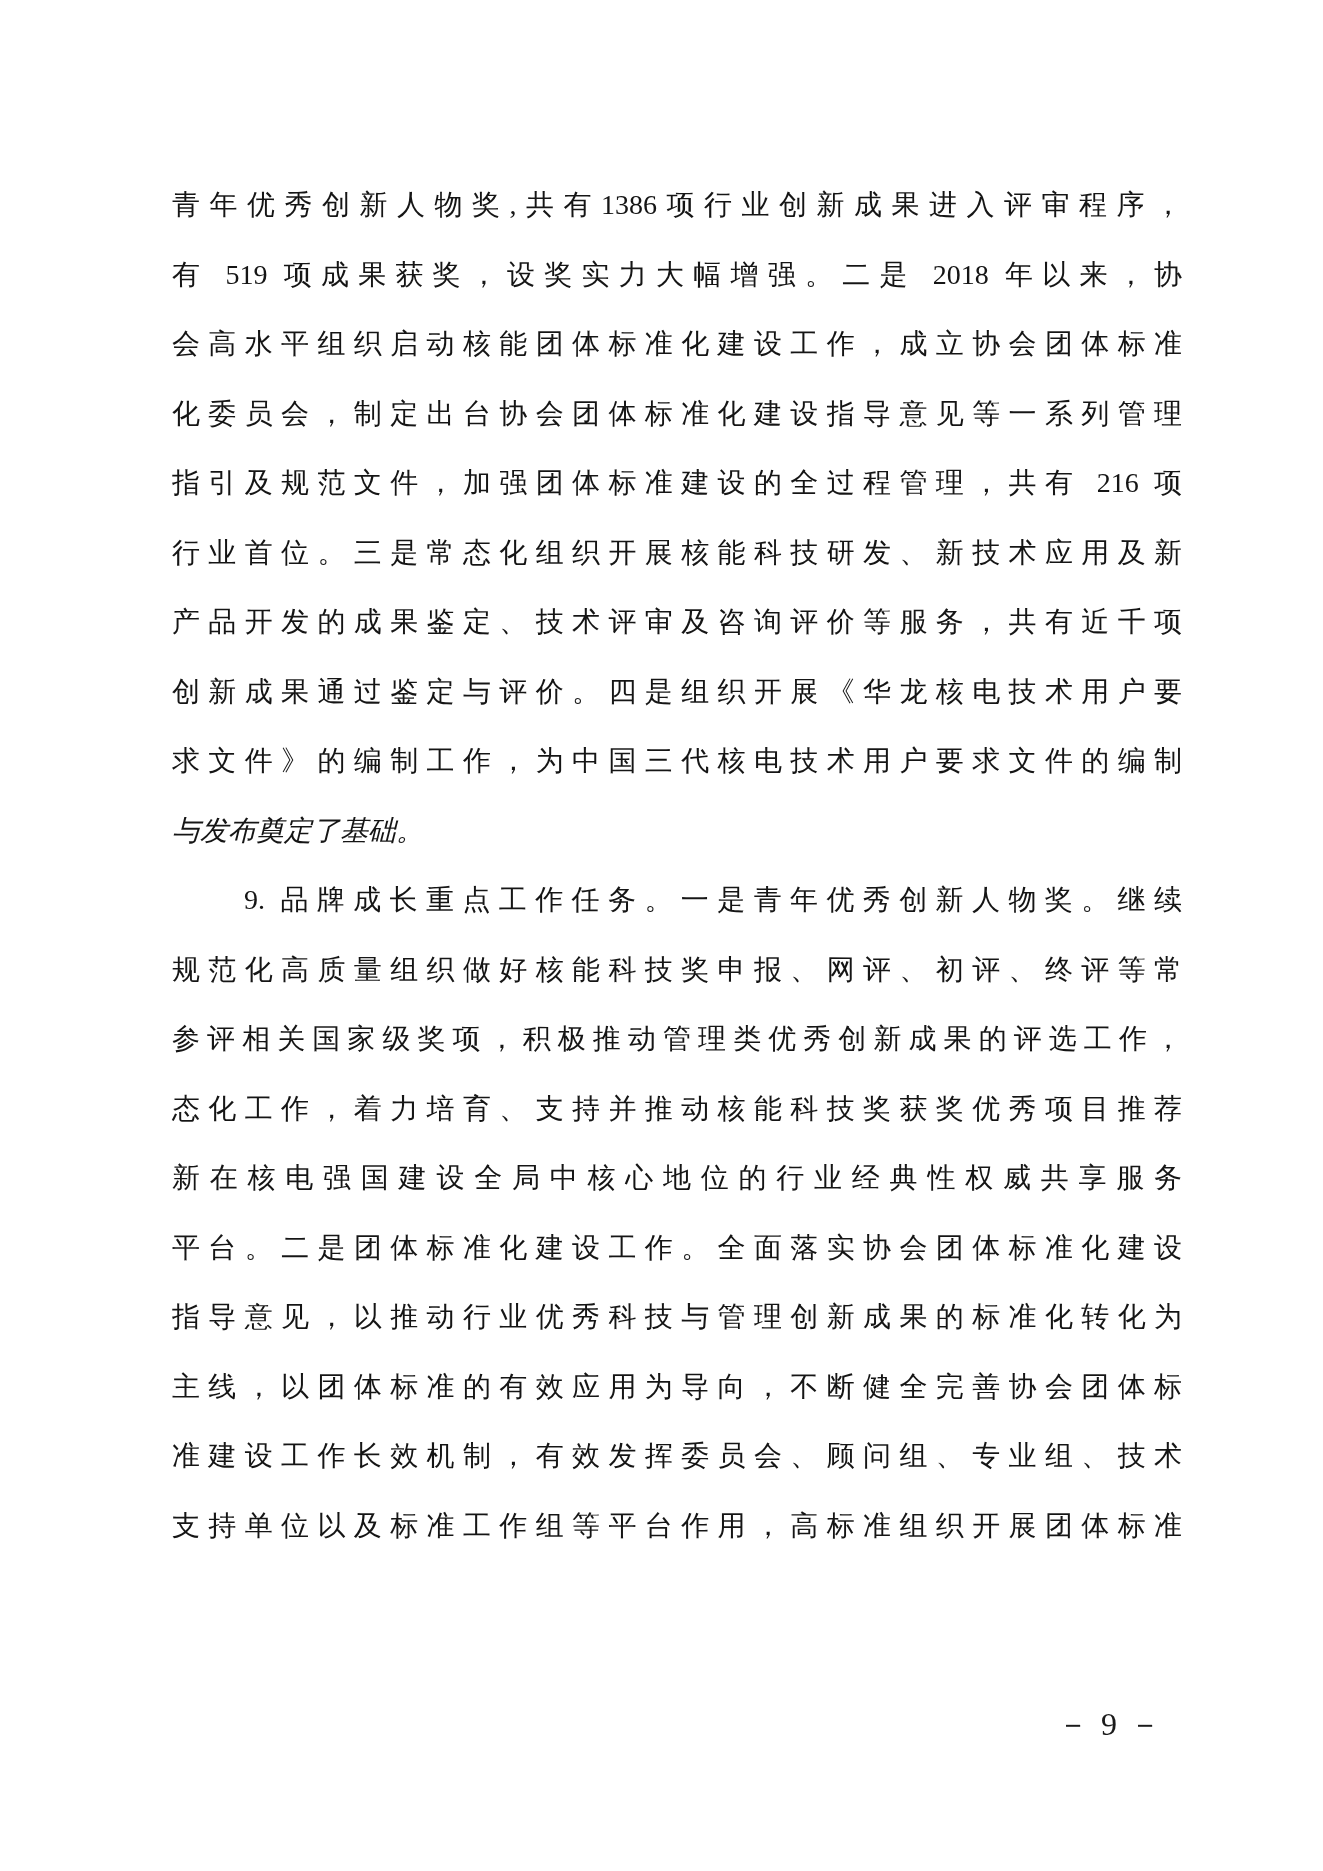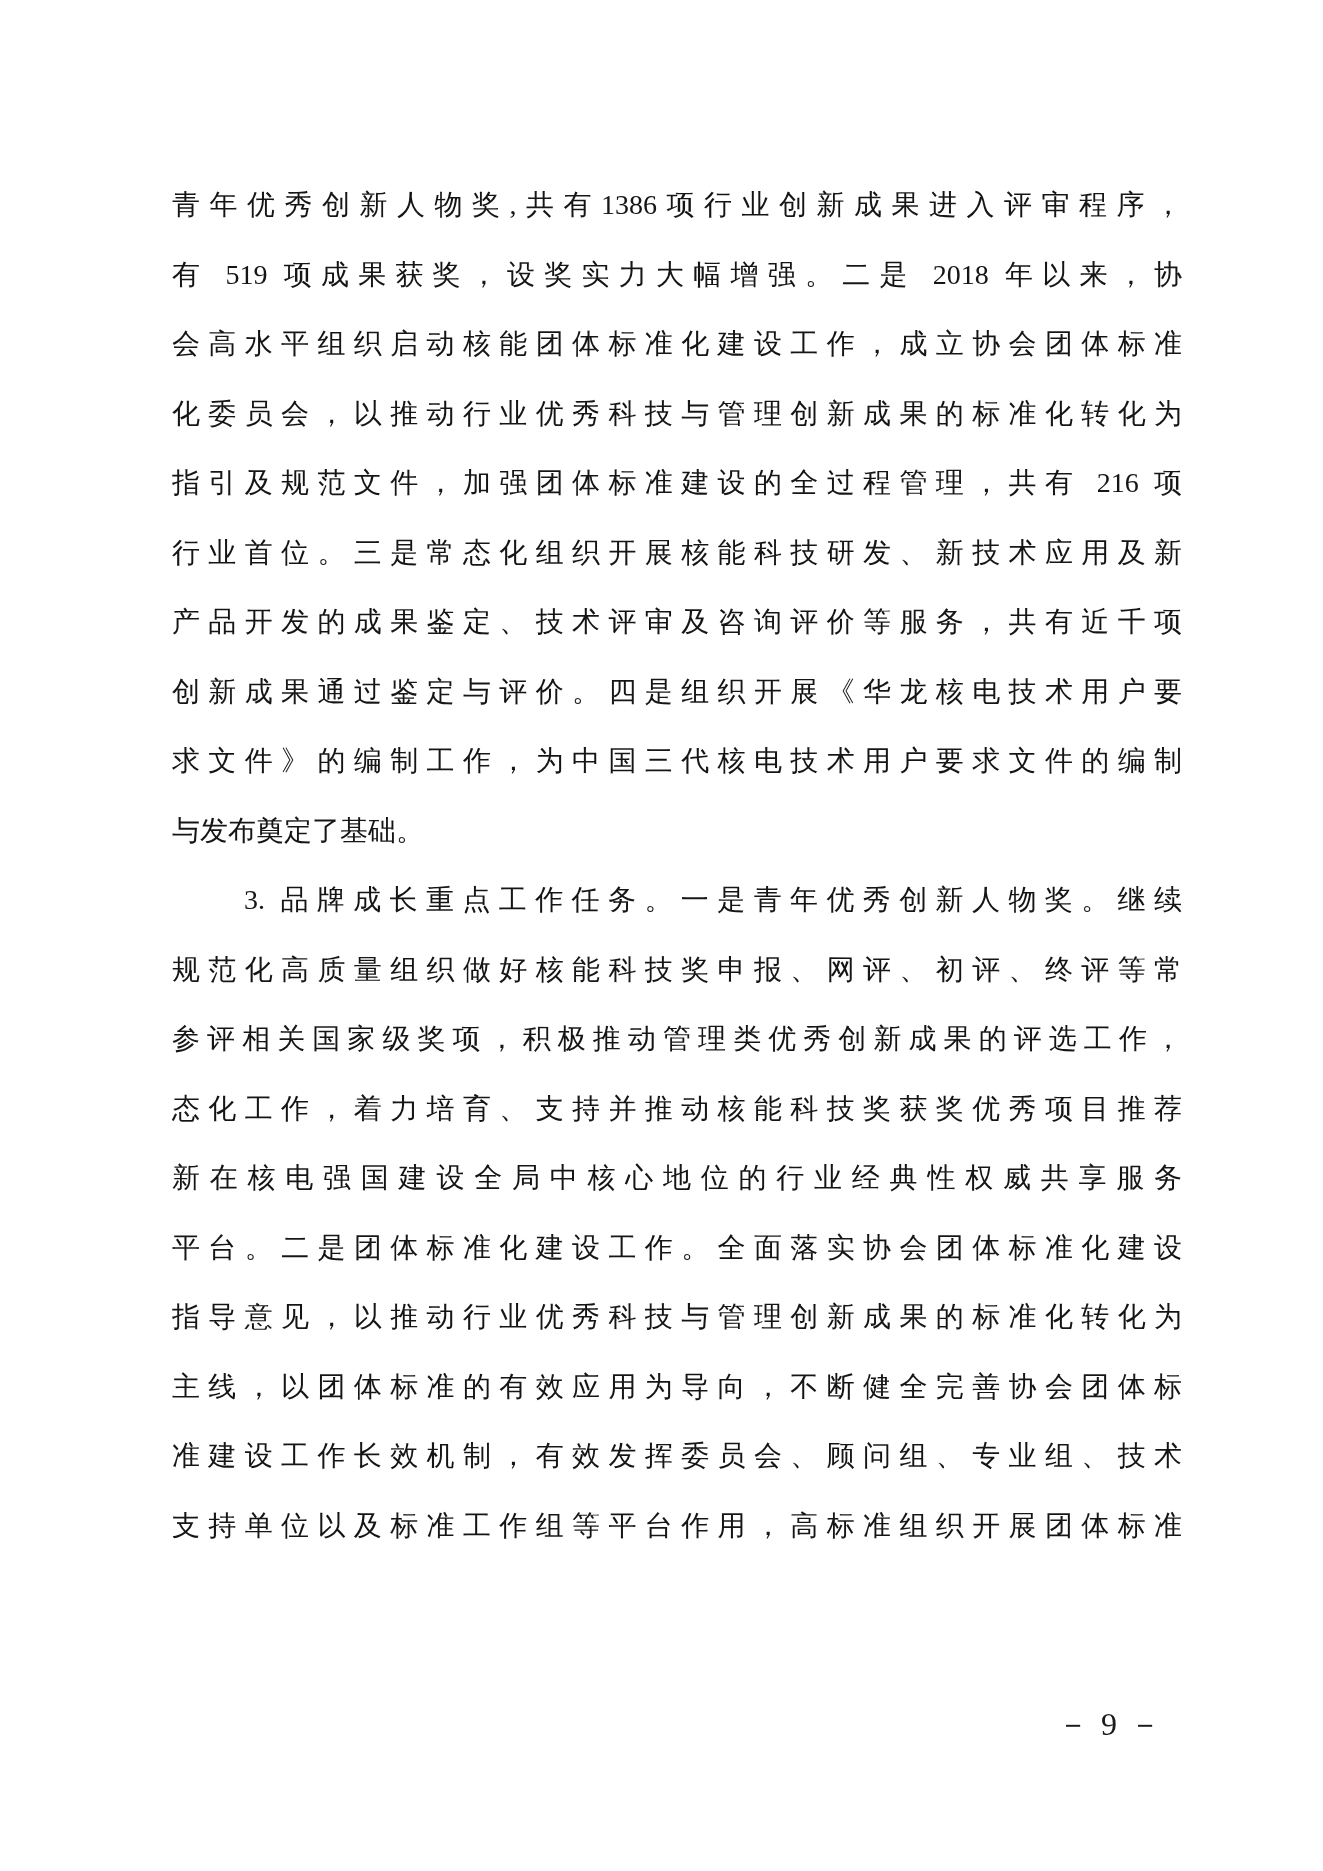--- a/index.html
+++ b/index.html
@@ -28,20 +28,21 @@
   .line {
     text-align: justify;
     text-align-last: justify;
     text-justify: inter-character;
     white-space: normal;
     height: 69.5px;
     overflow: visible;
   }
   .line.para-end {
     text-align-last: left;
+    font-style: italic;
   }
   .line.indent {
     padding-left: 72px;
     width: 938px;
   }
   .line b {
     font-weight: 400;
   }
   .page-number {
     position: absolute;
@@ -58,36 +59,36 @@
 
 <div class="page">
   <div class="text-block">
 
     <div class="line"><span>青年优秀创新人物奖,共有1386项行业创新成果进入评审程序，</span></div>
 
     <div class="line"><span>有 519 项成果获奖，设奖实力大幅增强。</span><b>二是</b><span> 2018 年以来，协</span></div>
 
     <div class="line"><span>会高水平组织启动核能团体标准化建设工作，成立协会团体标准</span></div>
 
-    <div class="line"><span>化委员会，以推动行业优秀科技与管理创新成果的标准化转化为</span></div>
+    <div class="line"><span>化委员会，制定出台协会团体标准化建设指导意见等一系列管理</span></div>
 
     <div class="line"><span>指引及规范文件，加强团体标准建设的全过程管理，共有 216 项</span></div>
 
 
     <div class="line"><span>行业首位。</span><b>三是</b><span>常态化组织开展核能科技研发、新技术应用及新</span></div>
 
     <div class="line"><span>产品开发的成果鉴定、技术评审及咨询评价等服务，共有近千项</span></div>
 
     <div class="line"><span>创新成果通过鉴定与评价。</span><b>四是</b><span>组织开展《华龙核电技术用户要</span></div>
 
     <div class="line"><span>求文件》的编制工作，为中国三代核电技术用户要求文件的编制</span></div>
 
     <div class="line para-end"><span>与发布奠定了基础。</span></div>
 
-    <div class="line indent"><span>3. 品牌成长重点工作任务。</span><b>一是</b><span>青年优秀创新人物奖。继续</span></div>
+    <div class="line indent"><span>9. 品牌成长重点工作任务。</span><b>一是</b><span>青年优秀创新人物奖。继续</span></div>
 
     <div class="line"><span>规范化高质量组织做好核能科技奖申报、网评、初评、终评等常</span></div>
 
     <div class="line"><span>参评相关国家级奖项，积极推动管理类优秀创新成果的评选工作，</span></div>
 
     <div class="line"><span>态化工作，着力培育、支持并推动核能科技奖获奖优秀项目推荐</span></div>
 
 
     <div class="line"><span>新在核电强国建设全局中核心地位的行业经典性权威共享服务</span></div>
 

